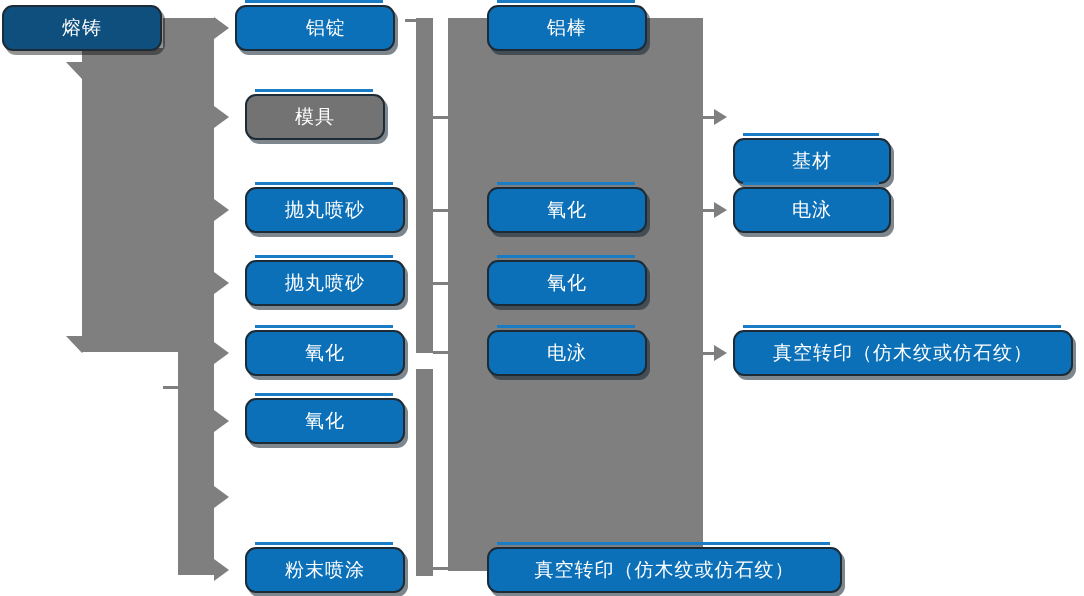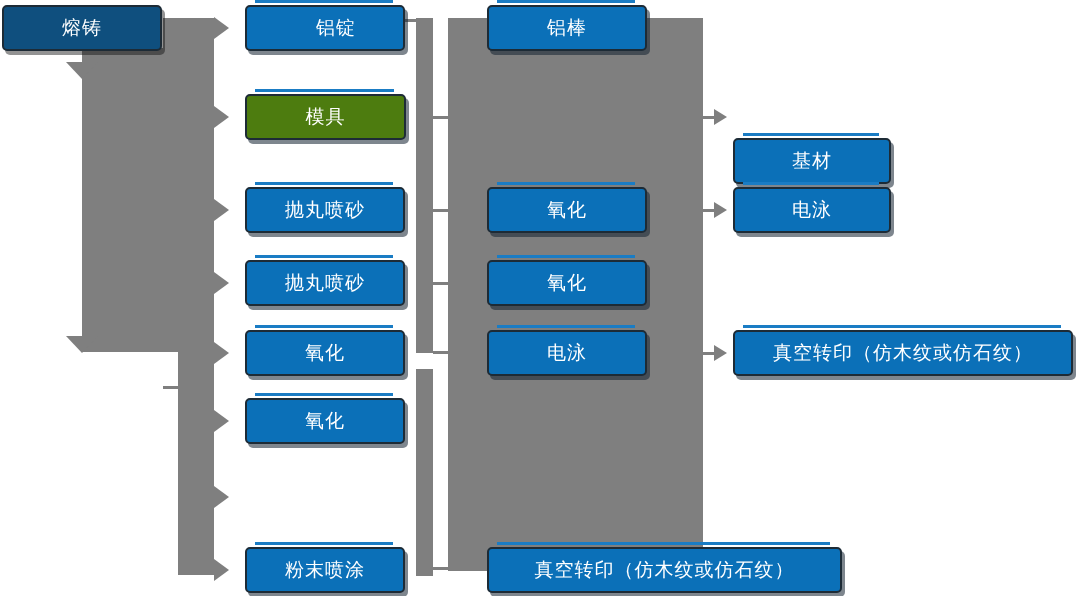--- a/index.html
+++ b/index.html
@@ -12,21 +12,21 @@
   }
   
   .node{
     position:absolute;
     box-sizing:border-box;
     display:flex;align-items:center;justify-content:center;
     color:#ffffff;
     font-size:19px;
     letter-spacing:1px;
     border:2px solid #1d2b36;
-    border-radius:5px;
+    border-radius:11px;
     z-index:3;
     white-space:nowrap;
   }
   .node.light{
     background:#0b70b8;
     box-shadow:3px 4px 0 rgba(20,35,50,0.55);
   }
   .node.light::before{
     content:"";
     position:absolute;
@@ -81,22 +81,22 @@
 
   <div class="line" style="left: 703px; top: 116px; width: 12px; background-color: rgb(127, 127, 127);"></div>
   <div class="tri tri-right-sm" style="left: 714px; top: 109px; border-left-color: rgb(127, 127, 127);"></div>
   <div class="line" style="left: 703px; top: 209px; width: 12px; background-color: rgb(127, 127, 127);"></div>
   <div class="tri tri-right-sm" style="left: 714px; top: 202px; border-left-color: rgb(127, 127, 127);"></div>
   <div class="line" style="left: 703px; top: 352px; width: 12px; background-color: rgb(127, 127, 127);"></div>
   <div class="tri tri-right-sm" style="left: 714px; top: 345px; border-left-color: rgb(127, 127, 127);"></div>
 
   <div class="node dark" style="left: 2px; top: 5px; width: 160px; height: 46px; background-color: rgb(15, 79, 126);">熔铸</div>
 
-  <div class="node light" style="left: 245px; top: 5px; width: 160px; height: 46px; background-color: rgb(11, 112, 184); padding-left: 22px;">铝锭</div>
-  <div class="node light" style="left: 245px; top: 94px; width: 161px; height: 46px; background-color: #4d7c0f;">模具</div>
+  <div class="node light" style="left: 235px; top: 5px; width: 160px; height: 46px; background-color: rgb(11, 112, 184); padding-left: 22px;">铝锭</div>
+  <div class="node light" style="left: 245px; top: 94px; width: 140px; height: 46px; background-color: #737373;">模具</div>
   <div class="node light" style="left: 245px; top: 187px; width: 160px; height: 46px; background-color: rgb(11, 112, 184);">抛丸喷砂</div>
   <div class="node light" style="left: 245px; top: 260px; width: 160px; height: 46px; background-color: rgb(11, 112, 184);">抛丸喷砂</div>
   <div class="node light" style="left: 245px; top: 330px; width: 160px; height: 46px; background-color: rgb(11, 112, 184);">氧化</div>
   <div class="node light" style="left: 245px; top: 398px; width: 160px; height: 46px; background-color: rgb(11, 112, 184);">氧化</div>
   <div class="node light" style="left: 487px; top: 5px; width: 160px; height: 46px; background-color: rgb(11, 112, 184);">铝棒</div>
 
   <div class="node light" style="left: 245px; top: 547px; width: 160px; height: 46px; background-color: rgb(11, 112, 184);">粉末喷涂</div>
   <div class="node light" style="left: 487px; top: 187px; width: 160px; height: 46px; background-color: rgb(11, 112, 184);">氧化</div>
   <div class="node light" style="left: 487px; top: 260px; width: 160px; height: 46px; background-color: rgb(11, 112, 184);">氧化</div>
   <div class="node light" style="left: 487px; top: 330px; width: 160px; height: 46px; background-color: rgb(11, 112, 184);">电泳</div>

